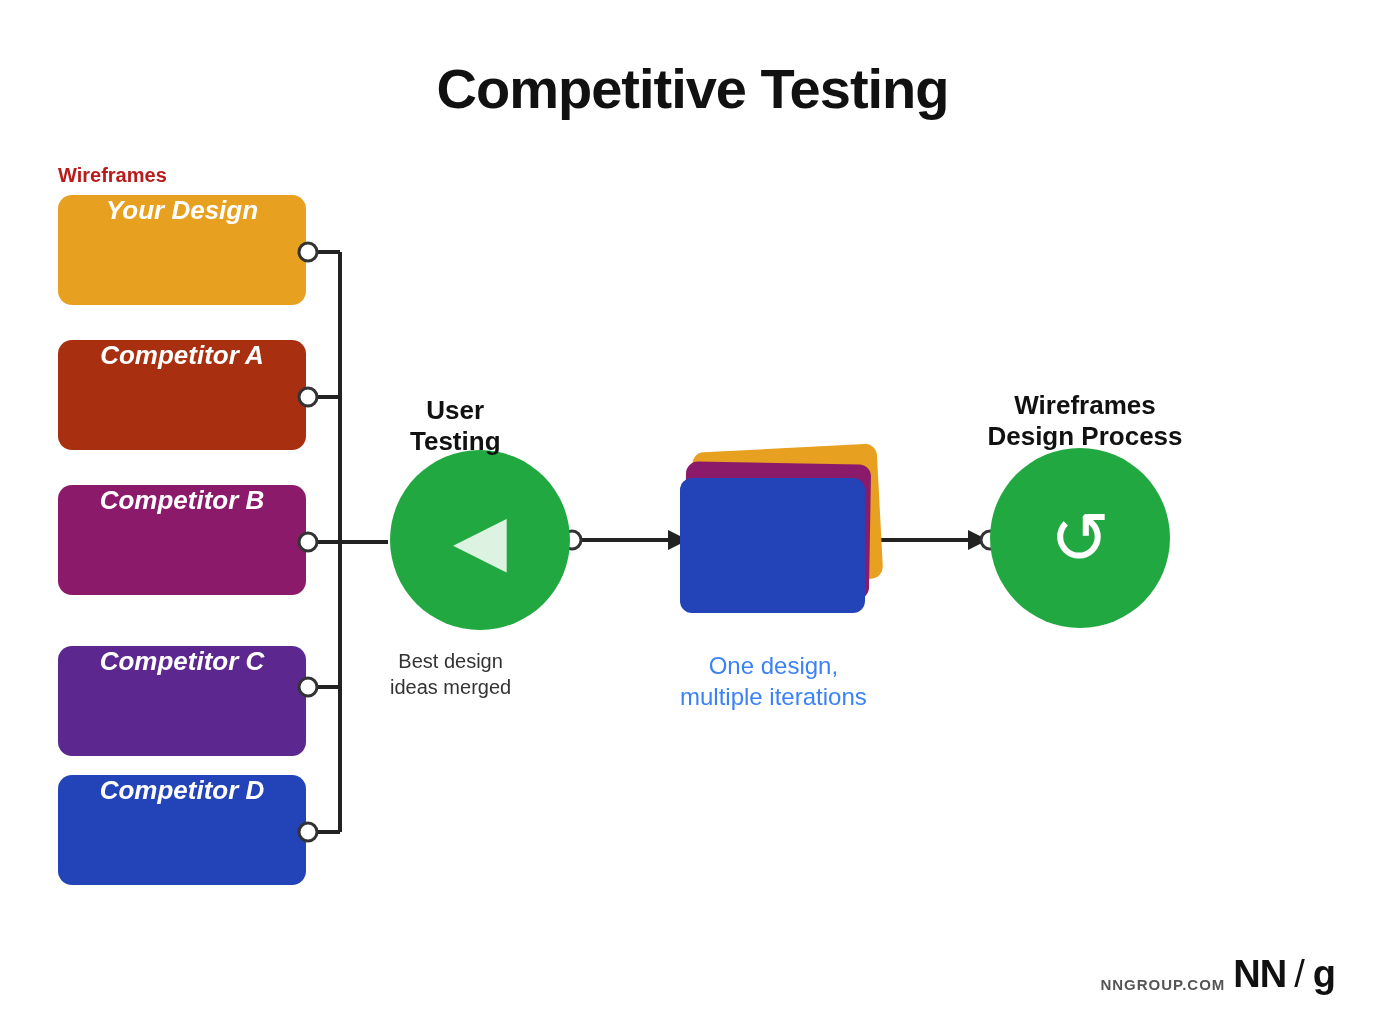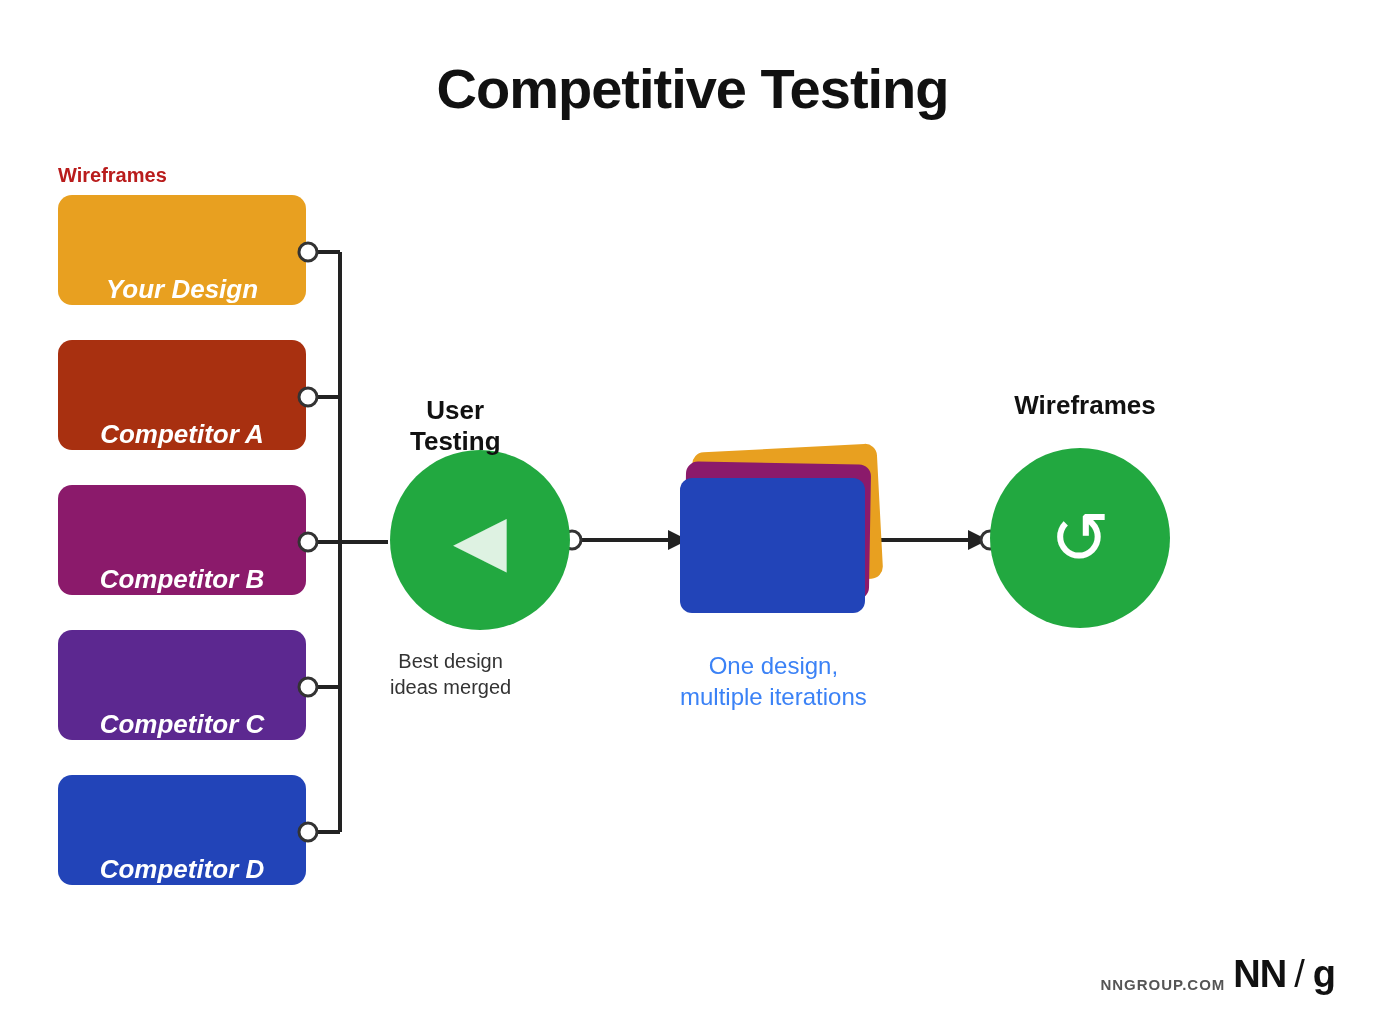--- a/index.html
+++ b/index.html
@@ -31,35 +31,35 @@
       margin-top: 9px;
     }
 
     
     .design-box {
       position: absolute;
       width: 248px;
       height: 110px;
       border-radius: 14px;
       display: flex;
-      align-items: flex-end;
+      align-items: flex-start;
       justify-content: center;
       left: 58px;
     }
     .design-box span {
       font-size: 26px;
       font-style: italic;
       font-weight: 700;
       color: #fff;
     }
 
     .box-your-design { background: #E8A020; top: 195px; }
     .box-competitor-a { background: #A83010; top: 340px; }
     .box-competitor-b { background: #8B1A6B; top: 485px; }
-    .box-competitor-c { background: #5C2890; top: 630px; }
+    .box-competitor-c { background: #5C2890; top: 646px; }
     .box-competitor-d { background: #2244B8; top: 775px; }
 
     
     .connector-svg {
       position: absolute;
       top: 0;
       left: 0;
       width: 1385px;
       height: 1031px;
       pointer-events: none;
@@ -277,20 +277,21 @@
   <span>One design,</span><br>
   <span>multiple iterations</span>
 </div>
 
 <div class="iterative-circle">
   <span class="refresh-icon">↺</span>
 </div>
 
 <div class="iterative-label">
   <span>Wireframes</span><br>
+  <span>Design Process</span>
 </div>
 
 <div class="logo-area">
   <span class="logo-text-small">NNGROUP.COM</span>
   <span class="logo-text-big">NN</span>
   <span class="logo-slash">/</span>
   <span class="logo-text-big">g</span>
 </div>
 
 </body></html>

